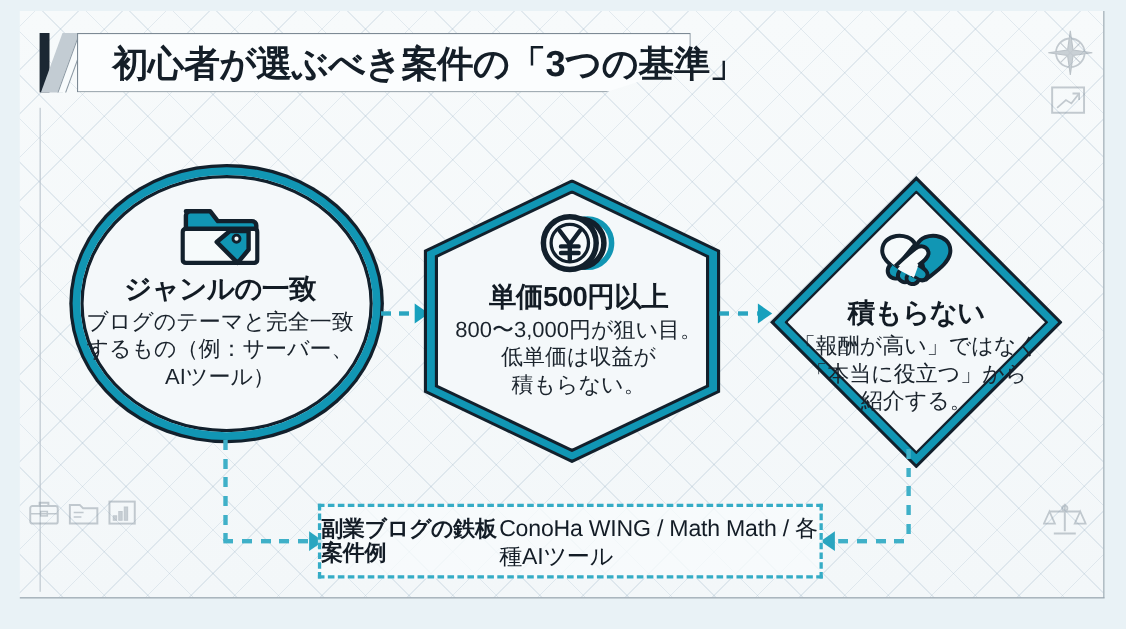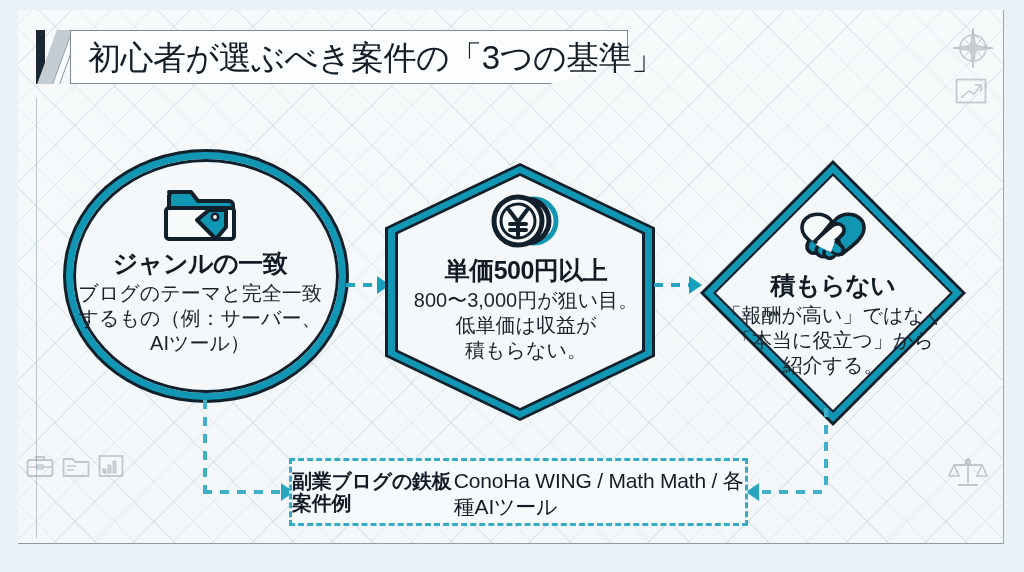--- a/index.html
+++ b/index.html
@@ -93,26 +93,26 @@
   }
   #banner-corner {
     position: absolute;
     right: 0px; bottom: 0px;
     width: 0; height: 0;
     border-left: 26px solid transparent;
     border-bottom: 26px solid #b6c0c8;
   }
   #banner-title {
     position: absolute;
-    left: 52px;
+    left: 66px;
     top: 1px;
     height: 54px;
     line-height: 54px;
     font-size: 33px;
-    font-weight: 400;
+    font-weight: 700;
     color: #141e28;
     letter-spacing: -0.5px;
     white-space: nowrap;
   }
 
   
   .node-heading {
     font-size: 25px;
     font-weight: 700;
     color: #121b24;

